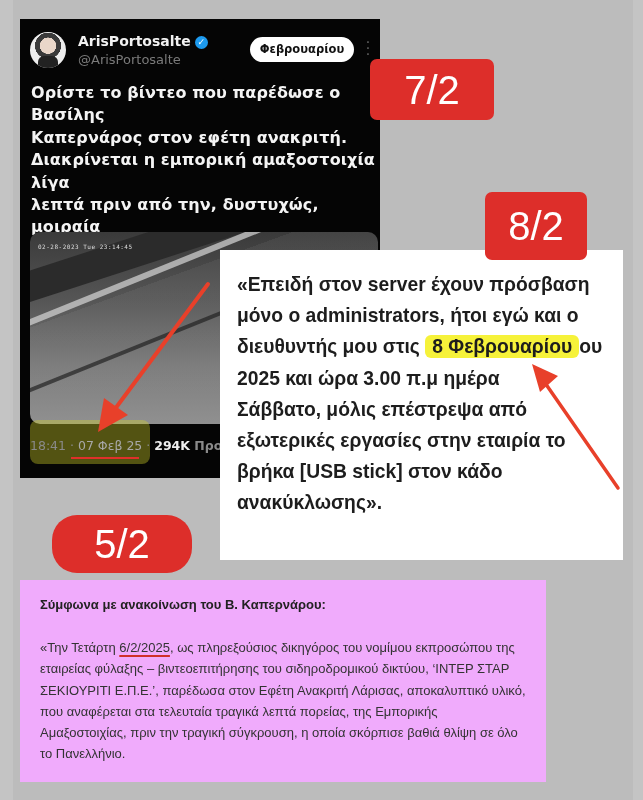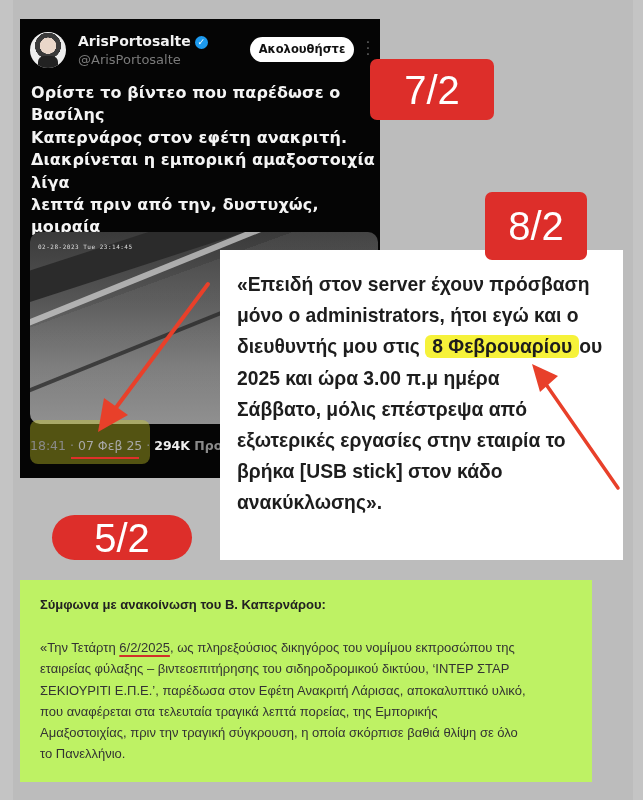--- a/index.html
+++ b/index.html
@@ -84,40 +84,40 @@
   }
 
   
   .date-label {
     position:absolute; background:#dd2e2a; color:#fff; border-radius:7px;
     font-family:"Liberation Sans", sans-serif; font-size:40px; line-height:1;
     display:flex; align-items:center; justify-content:center;
   }
   .label-72 { left:370px; top:59px; width:124px; height:61px; }
   .label-82 { left:485px; top:192px; width:102px; height:68px; }
-  .label-52 { left:52px; top:515px; width:140px; height:45px;border-radius:25px; }
+  .label-52 { left:52px; top:515px; width:140px; height:58px;border-radius:25px; }
 
   
   .quote {
     position:absolute; left:220px; top:242px; width:403px; height:310px; background:#fff;margin-top:8px;
   }
   .quote .qtext {
     position:absolute; left:17px; top:19px; width:385px;
     font-family:"Liberation Sans", sans-serif; font-weight:bold; font-size:19.3px; line-height:31.2px; color:#1d1d1d;
   }
   .quote .hl {
     background:#f6f23a; border-radius:6px; padding:1px 7px;
   }
 
   
   svg.arrows { position:absolute; left:0; top:0; width:643px; height:800px; pointer-events:none; }
 
   
   .article {
-    position:absolute; left:20px; top:580px; width:572px; height:202px; background:#bef264;
+    position:absolute; left:20px; top:580px; width:526px; height:202px; background:#f0abfc;
   }
   .article .heading {
     position:absolute; left:20px; top:17px; font-family:"Liberation Sans", sans-serif;
     font-size:13px; font-weight:bold; color:#222;
   }
   .article .body {
     position:absolute; left:20px; top:57px; width:580px;
     font-family:"Liberation Sans", sans-serif; font-size:13px; line-height:21.3px; color:#333;
   }
   .article .u {
@@ -129,21 +129,21 @@
 
 <div class="edge-l"></div>
 <div class="edge-r"></div>
 
 <div class="tweet">
   <div class="avatar"></div>
   <div class="name">
     <span>ArisPortosalte</span><span class="verified">✓</span>
   </div>
   <div class="handle">@ArisPortosalte</div>
-  <button class="follow-btn">Ακολουθήστε</button>
+  <button class="follow-btn">Φεβρουαρίου</button>
   <div class="more">·<br>·<br>·</div>
 
   <div class="text">
     <div>Ορίστε το βίντεο που παρέδωσε ο Βασίλης</div>
     <div>Καπερνάρος στον εφέτη ανακριτή.</div>
     <div>Διακρίνεται η εμπορική αμαξοστοιχία λίγα</div>
     <div>λεπτά πριν από την, δυστυχώς, μοιραία</div>
     <div>σύγκρουση, όταν βγαίνει από τη σήραγγα</div>
     <div>των Τεμπών..</div>
   </div>

